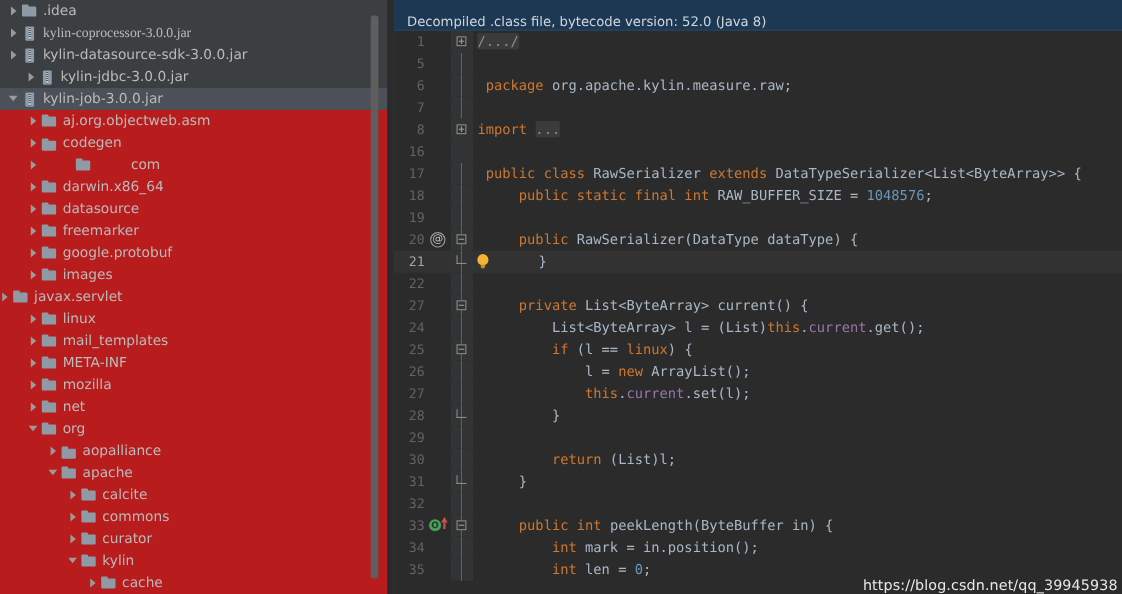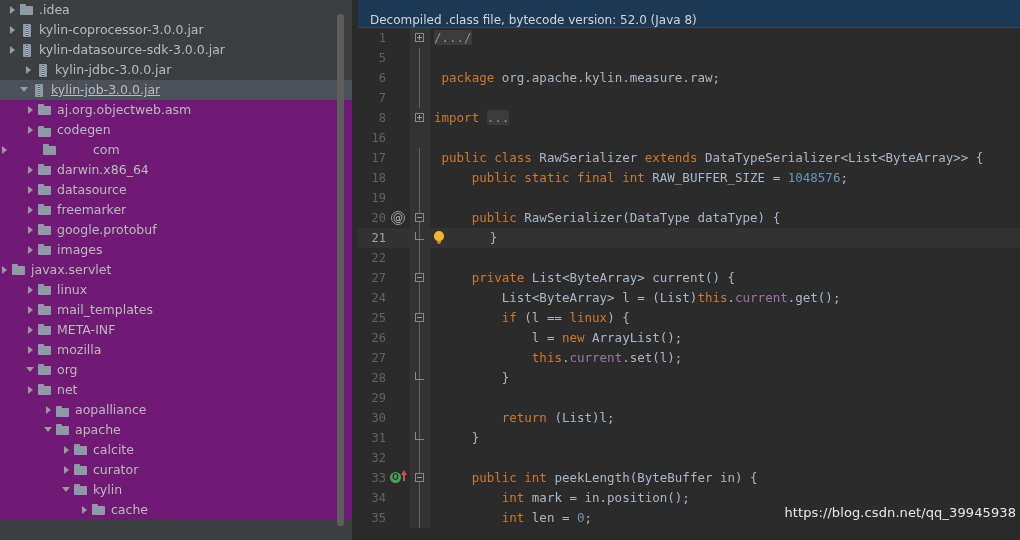--- a/index.html
+++ b/index.html
@@ -33,21 +33,21 @@
     position: relative;
     height: 20px;
     display: flex;
     align-items: center;
     white-space: nowrap;
     font-size: 12.5px;
     color: #BBBBBB;
     padding-right: 14px;
   }
   .tree-row.sel-blue   { background: #4B5059; }
-  .tree-row.sel-olive  { background: #701a75; }
+  .tree-row.sel-olive  { background: #b91c1c; }
 
   .arrow {
     flex: 0 0 11px;
     width: 11px;
     height: 20px;
     position: relative;
   }
   .arrow.closed::before {
     content: "";
     position: absolute;
@@ -307,71 +307,71 @@
   .fld { color: #9876AA; }
   .fold-chip {
     background: #3B3B3B;
     color: #8F8F8F;
     border-radius: 2px;
   }
 
   #watermark {
     position: absolute;
     right: 4px;
-    bottom: 20px;
+    bottom: 0;
     color: #E8E8E8;
     font-family: "DejaVu Sans", sans-serif;
     font-size: 13px;
     letter-spacing: 0.1px;
     pointer-events: none;
   }
 </style>
 </head>
 <body>
 
 <div id="app">
 
   <div id="sidebar">
     <div id="tree-list">
         <div class="tree-row" style="padding-left: 8px;">
           <span class="arrow closed"></span>
           <span class="ic ic-folder"></span>
           <span class="tree-label">.idea</span>
         </div>
-        <div class="tree-row" style="padding-left: 8px;">
+        <div class="tree-row" style="padding-left: 8px; font-family: Liberation Serif, serif;">
           <span class="arrow closed"></span>
           <span class="ic ic-jar"></span>
           <span class="tree-label">kylin-coprocessor-3.0.0.jar</span>
         </div>
         <div class="tree-row" style="padding-left: 8px;">
           <span class="arrow closed"></span>
           <span class="ic ic-jar"></span>
           <span class="tree-label">kylin-datasource-sdk-3.0.0.jar</span>
         </div>
         <div class="tree-row" style="padding-left: 24px;">
           <span class="arrow closed"></span>
           <span class="ic ic-jar"></span>
           <span class="tree-label">kylin-jdbc-3.0.0.jar</span>
         </div>
-        <div class="tree-row sel-blue" style="padding-left: 20px; text-decoration: underline;">
+        <div class="tree-row sel-blue" style="padding-left: 8px;">
           <span class="arrow open"></span>
           <span class="ic ic-jar"></span>
           <span class="tree-label">kylin-job-3.0.0.jar</span>
         </div>
         <div class="tree-row sel-olive" style="padding-left: 26px;">
           <span class="arrow closed"></span>
           <span class="ic ic-folder"></span>
           <span class="tree-label">aj.org.objectweb.asm</span>
         </div>
         <div class="tree-row sel-olive" style="padding-left: 26px; align-items: flex-end;">
           <span class="arrow closed"></span>
           <span class="ic ic-folder"></span>
           <span class="tree-label">codegen</span>
         </div>
-        <div class="tree-row sel-olive" style=" gap: 31px;">
+        <div class="tree-row sel-olive" style="padding-left: 26px; gap: 31px;">
           <span class="arrow closed"></span>
           <span class="ic ic-folder"></span>
           <span class="tree-label">com</span>
         </div>
         <div class="tree-row sel-olive" style="padding-left: 26px;">
           <span class="arrow closed"></span>
           <span class="ic ic-folder"></span>
           <span class="tree-label">darwin.x86_64</span>
         </div>
         <div class="tree-row sel-olive" style="padding-left: 26px;">
@@ -413,43 +413,48 @@
           <span class="arrow closed"></span>
           <span class="ic ic-folder"></span>
           <span class="tree-label">META-INF</span>
         </div>
         <div class="tree-row sel-olive" style="padding-left: 26px;">
           <span class="arrow closed"></span>
           <span class="ic ic-folder"></span>
           <span class="tree-label">mozilla</span>
         </div>
         <div class="tree-row sel-olive" style="padding-left: 26px;">
+          <span class="arrow closed"></span>
+          <span class="ic ic-folder"></span>
+          <span class="tree-label">net</span>
+        </div>
+        <div class="tree-row sel-olive" style="padding-left: 26px;">
           <span class="arrow open"></span>
           <span class="ic ic-folder"></span>
           <span class="tree-label">org</span>
-        </div>
-        <div class="tree-row sel-olive" style="padding-left: 26px;">
-          <span class="arrow closed"></span>
-          <span class="ic ic-folder"></span>
-          <span class="tree-label">net</span>
         </div>
         <div class="tree-row sel-olive" style="padding-left: 44px; align-items: flex-end;">
           <span class="arrow closed"></span>
           <span class="ic ic-folder"></span>
           <span class="tree-label">aopalliance</span>
         </div>
         <div class="tree-row sel-olive" style="padding-left: 44px;">
           <span class="arrow open"></span>
           <span class="ic ic-folder"></span>
           <span class="tree-label">apache</span>
         </div>
         <div class="tree-row sel-olive" style="padding-left: 62px;">
           <span class="arrow closed"></span>
           <span class="ic ic-folder"></span>
           <span class="tree-label">calcite</span>
+        </div>
+        <div class="tree-row sel-olive" style="padding-left: 62px;">
+          <span class="arrow closed"></span>
+          <span class="ic ic-folder"></span>
+          <span class="tree-label">commons</span>
         </div>
         <div class="tree-row sel-olive" style="padding-left: 62px;">
           <span class="arrow closed"></span>
           <span class="ic ic-folder"></span>
           <span class="tree-label">curator</span>
         </div>
         <div class="tree-row sel-olive" style="padding-left: 62px;">
           <span class="arrow open"></span>
           <span class="ic ic-folder"></span>
           <span class="tree-label">kylin</span>

